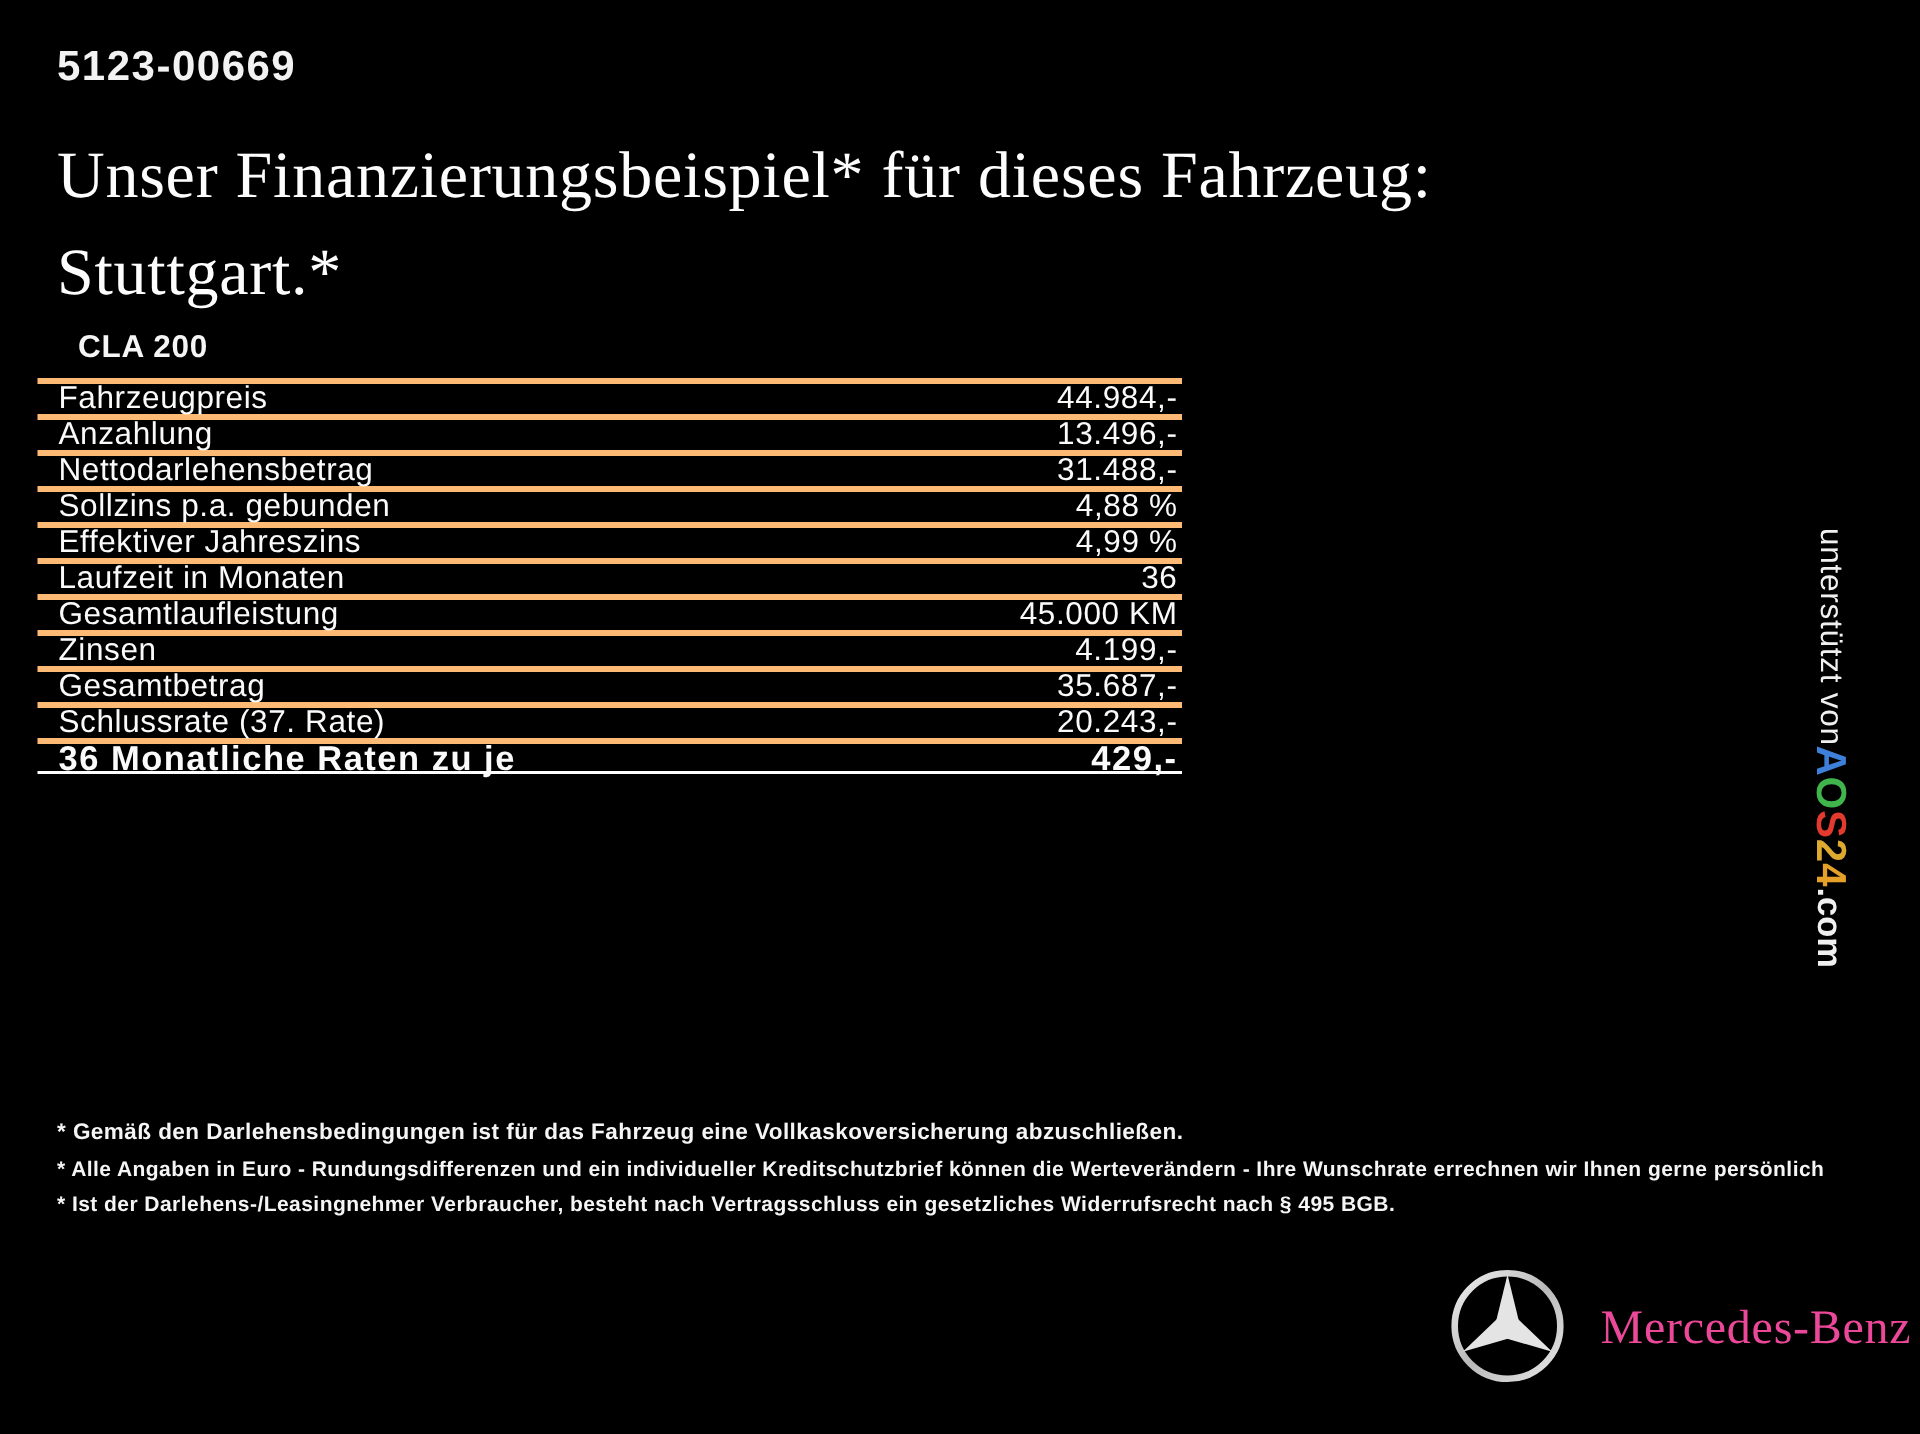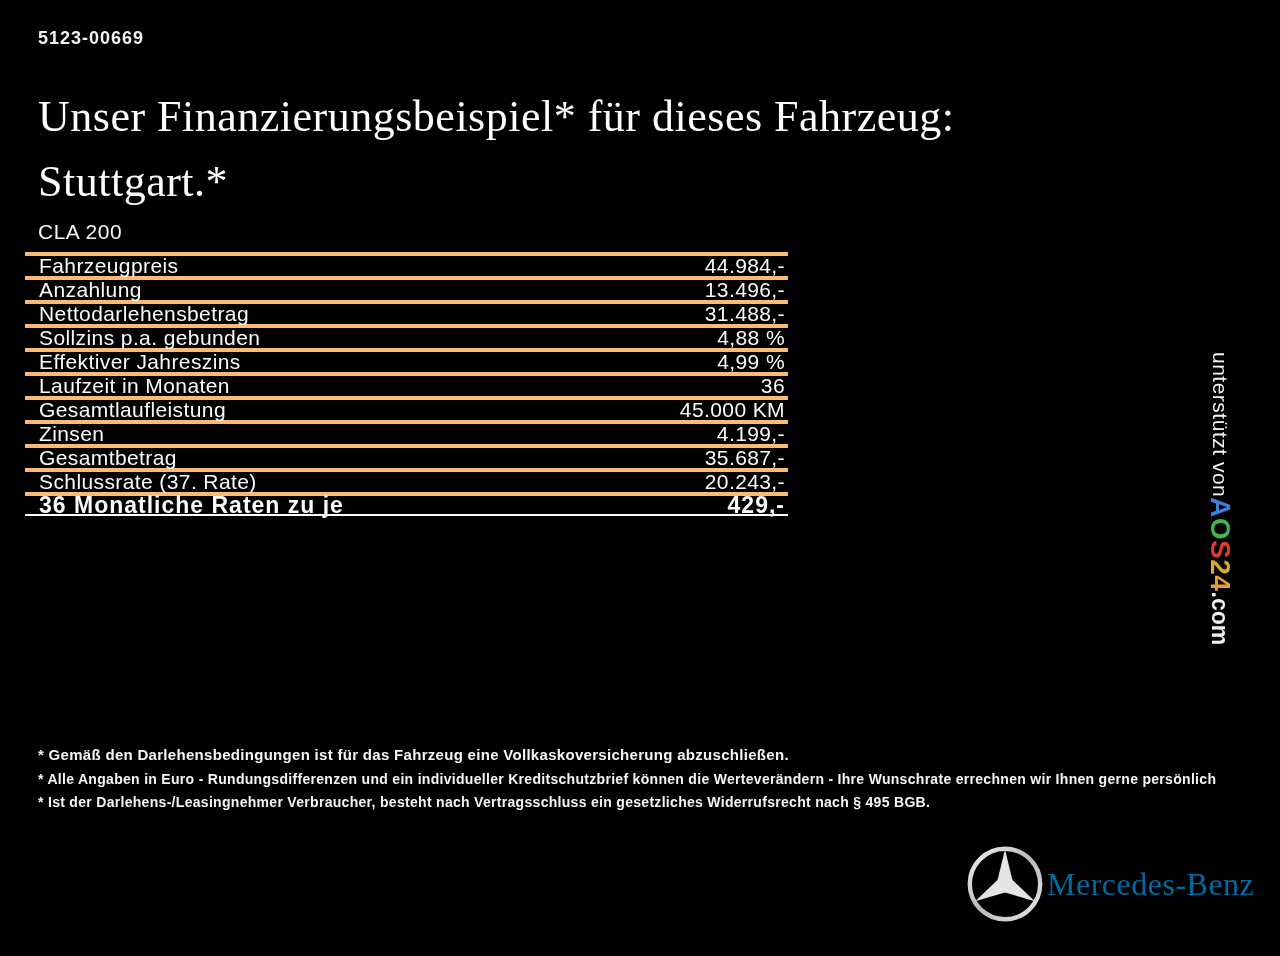--- a/index.html
+++ b/index.html
@@ -9,39 +9,39 @@
     font-family: "Liberation Sans", sans-serif;
     color: #f5f5f5;
     overflow: hidden;
     position: relative;
   }
   .abs { position: absolute; }
 
   
   #doc-id {
     left: 38px; top: 28px;
-    font-size: 18px; font-weight: 600; letter-spacing: 1px;
+    font-size: 28px; font-weight: 600; letter-spacing: 1px;
     color: #f2f2f2;
   }
 
   
   #headline {
     left: 38px; top: 84px;
     font-family: "Liberation Serif", "DejaVu Serif", serif;
     font-weight: 400;
     font-size: 44px; line-height: 65px;
     color: #fdfdfd;
     letter-spacing: 0.5px;
     white-space: nowrap;
   }
 
   
   #model-name {
-    left: 38px; top: 220px;
-    font-size: 21px; font-weight: 400; letter-spacing: 0.5px;
+    left: 52px; top: 220px;
+    font-size: 21px; font-weight: 700; letter-spacing: 0.5px;
   }
 
   
   #finance-table {
     left: 25px; top: 252px; width: 763px;
   }
   .t-row {
     height: 24px;
     border-top: 4px solid #fdba74;
     display: flex; align-items: center; justify-content: space-between;
@@ -79,22 +79,22 @@
   }
   #vertical-credit .suffix {
     font-size: 23px; font-weight: 600; color: #f0f0f0;
   }
 
   
   #brand-footer { left: 965px; top: 842px; width: 300px; height: 84px; display: flex; align-items: center; }
   #mb-star { width: 80px; height: 80px; flex: 0 0 80px; }
   #brand-wordmark {
     font-family: "Liberation Serif", "DejaVu Serif", serif;
-    font-size: 32px; color: #0369a1; letter-spacing: 0.5px;
-    margin-left: 2px; white-space: nowrap; text-align: center;
+    font-size: 32px; color: #ec4899; letter-spacing: 0.5px;
+    margin-left: 22px; white-space: nowrap; text-align: center;
   }
 </style>
 </head>
 <body>
 
 <div class="abs" id="doc-id">5123-00669</div>
 
 <div class="abs" id="headline">
   <div>Unser Finanzierungsbeispiel* für dieses Fahrzeug:</div>
   <div>Stuttgart.*</div>

